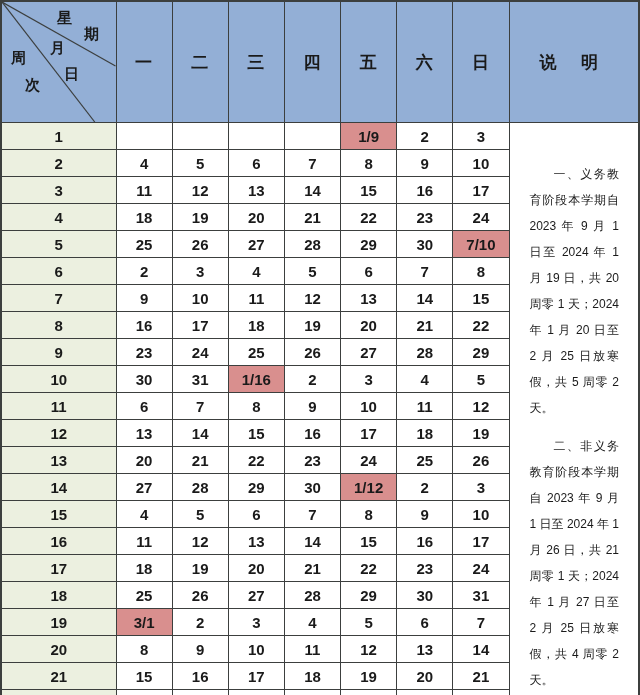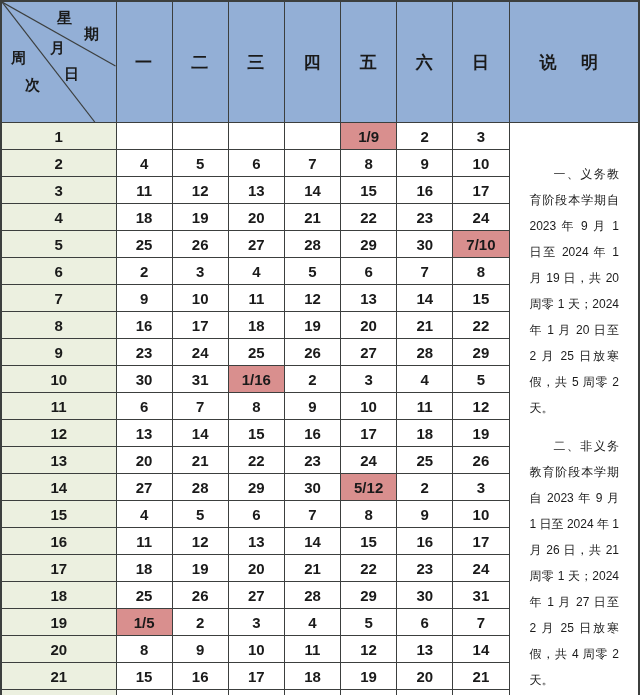--- a/index.html
+++ b/index.html
@@ -231,21 +231,21 @@
     <td class="day">24</td>
     <td class="day">25</td>
     <td class="day">26</td>
   </tr>
       <tr>
     <td class="wk">14</td>
     <td class="day">27</td>
     <td class="day">28</td>
     <td class="day">29</td>
     <td class="day">30</td>
-    <td class="day hl">5/12</td>
+    <td class="day hl">1/12</td>
     <td class="day">2</td>
     <td class="day">3</td>
   </tr>
       <tr>
     <td class="wk">15</td>
     <td class="day">4</td>
     <td class="day">5</td>
     <td class="day">6</td>
     <td class="day">7</td>
     <td class="day">8</td>
@@ -277,21 +277,21 @@
     <td class="day">25</td>
     <td class="day">26</td>
     <td class="day">27</td>
     <td class="day">28</td>
     <td class="day">29</td>
     <td class="day">30</td>
     <td class="day">31</td>
   </tr>
       <tr>
     <td class="wk">19</td>
-    <td class="day hl">1/5</td>
+    <td class="day hl">3/1</td>
     <td class="day">2</td>
     <td class="day">3</td>
     <td class="day">4</td>
     <td class="day">5</td>
     <td class="day">6</td>
     <td class="day">7</td>
   </tr>
       <tr>
     <td class="wk">20</td>
     <td class="day">8</td>

